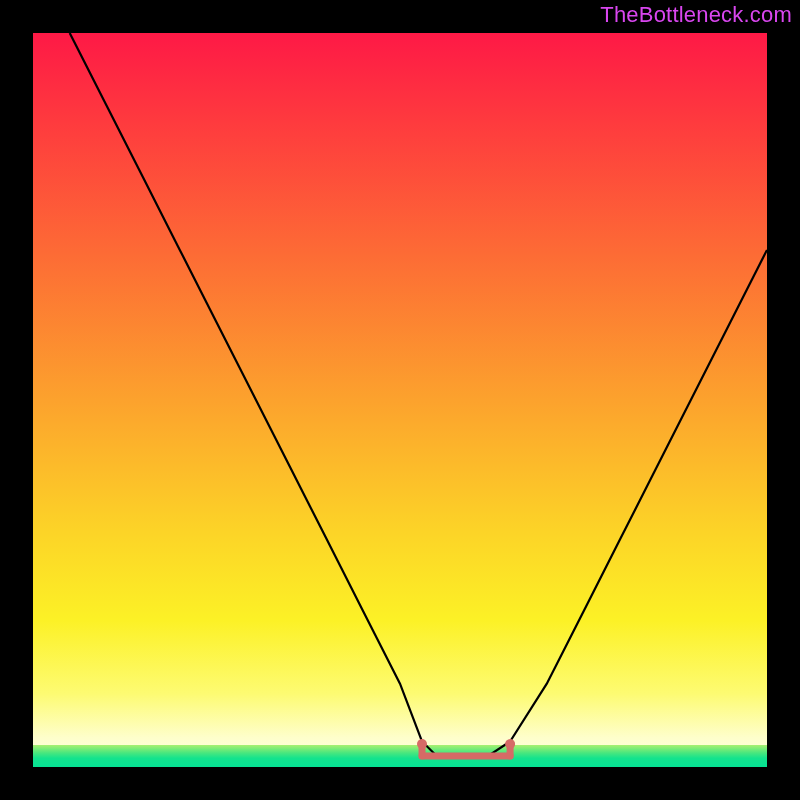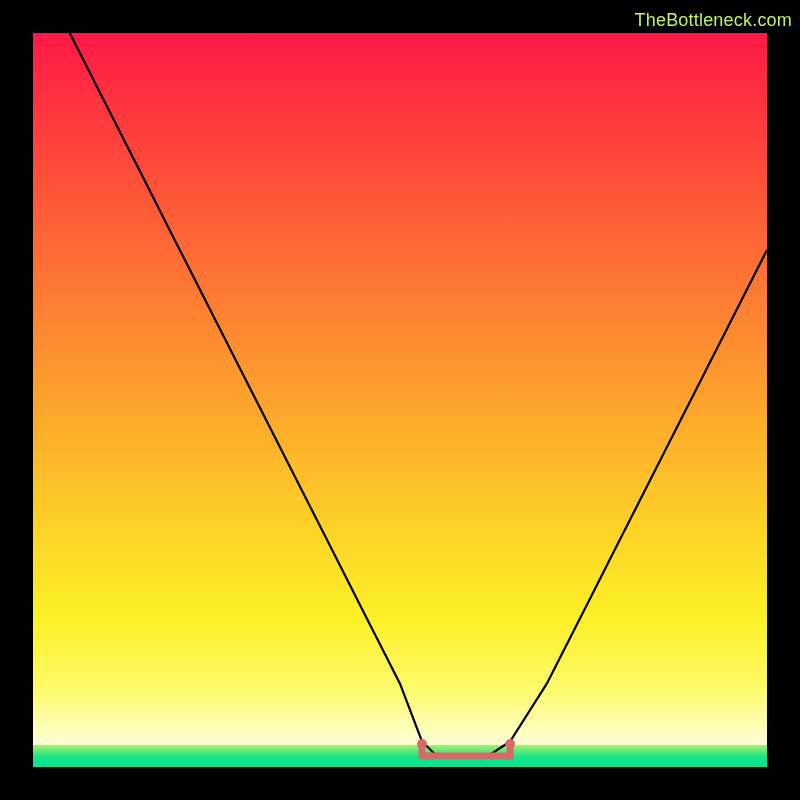--- a/index.html
+++ b/index.html
@@ -14,24 +14,24 @@
   .frame {
     position: absolute;
     left: 0;
     top: 0;
     width: 800px;
     height: 800px;
     background: #000;
   }
   .watermark {
     position: absolute;
-    top: 10px;
+    top: 2px;
     right: 8px;
-    color: #bef264;
-    font-size: 18px;
+    color: #d946ef;
+    font-size: 22px;
     font-weight: 500;
     letter-spacing: 0.2px;
     z-index: 10;
   }
   .plot-area {
     position: absolute;
     left: 33px;
     top: 33px;
     width: 734px;
     height: 734px;

